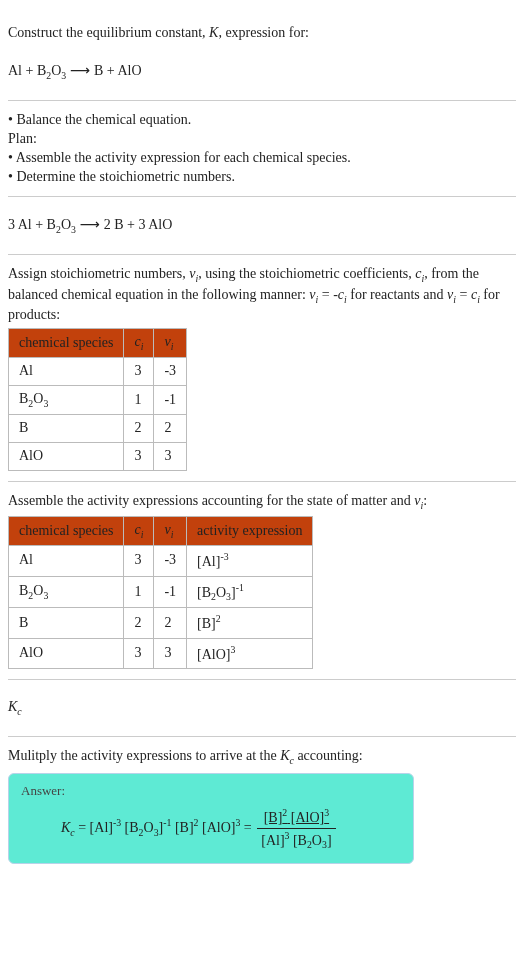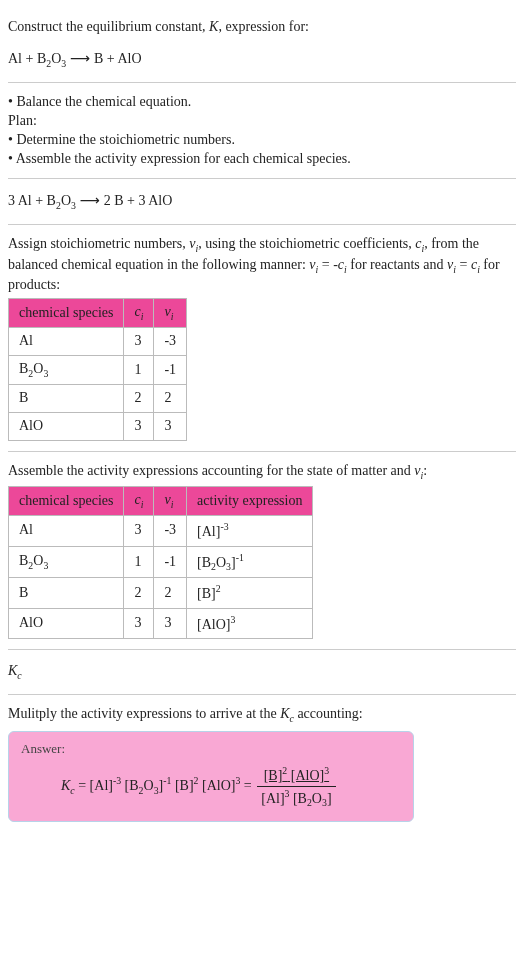--- a/index.html
+++ b/index.html
@@ -27,63 +27,63 @@
     margin-bottom: 4px;
   }
   table.tbl th, table.tbl td {
     border: 1px solid #bbb;
     padding: 4px 10px;
     text-align: left;
     vertical-align: middle;
     font-weight: normal;
   }
   table.tbl th {
-    background: #ec4899;
+    background: #c2410c;
   }
   .answer-box {
-    background: #f9a8d4;
+    background: #5eead4;
     border: 1px solid #b7d3e9;
     border-radius: 6px;
     padding: 8px 12px 12px 12px;
     max-width: 380px;
   }
   .answer-label {
     color: #444;
     font-size: 13px;
     margin-bottom: 6px;
   }
   .frac {
     display: inline-block;
     vertical-align: middle;
     text-align: center;
     margin: 0 2px;
   }
   .frac .num { display: block; border-bottom: 1px solid #222; padding: 0 4px; text-decoration: underline; }
   .frac .den { display: block; padding: 0 4px; }
-  .eqline { margin: 12px 0; }
+  .eqline { margin: 18px 0; }
 </style>
 </head>
 <body>
 
 <div>
   <div class="eqline">
     <span>Construct the equilibrium constant, </span><span class="ital">K</span><span>, expression for:</span>
   </div>
   <div class="eqline">
     <span>Al + B</span><span class="sub">2</span><span>O</span><span class="sub">3</span><span class="arrow"> ⟶ </span><span>B + AlO</span>
   </div>
 </div>
 
 <hr class="sep">
 
 <div>
   <div>• Balance the chemical equation.</div>
   <div>Plan:</div>
+  <div>• Assemble the activity expression for each chemical species.</div>
   <div>• Determine the stoichiometric numbers.</div>
-  <div>• Assemble the activity expression for each chemical species.</div>
 </div>
 
 <hr class="sep">
 
 <div>
   <div class="eqline">
     <span>3 Al + B</span><span class="sub">2</span><span>O</span><span class="sub">3</span><span class="arrow"> ⟶ </span><span>2 B + 3 AlO</span>
   </div>
 </div>
 

